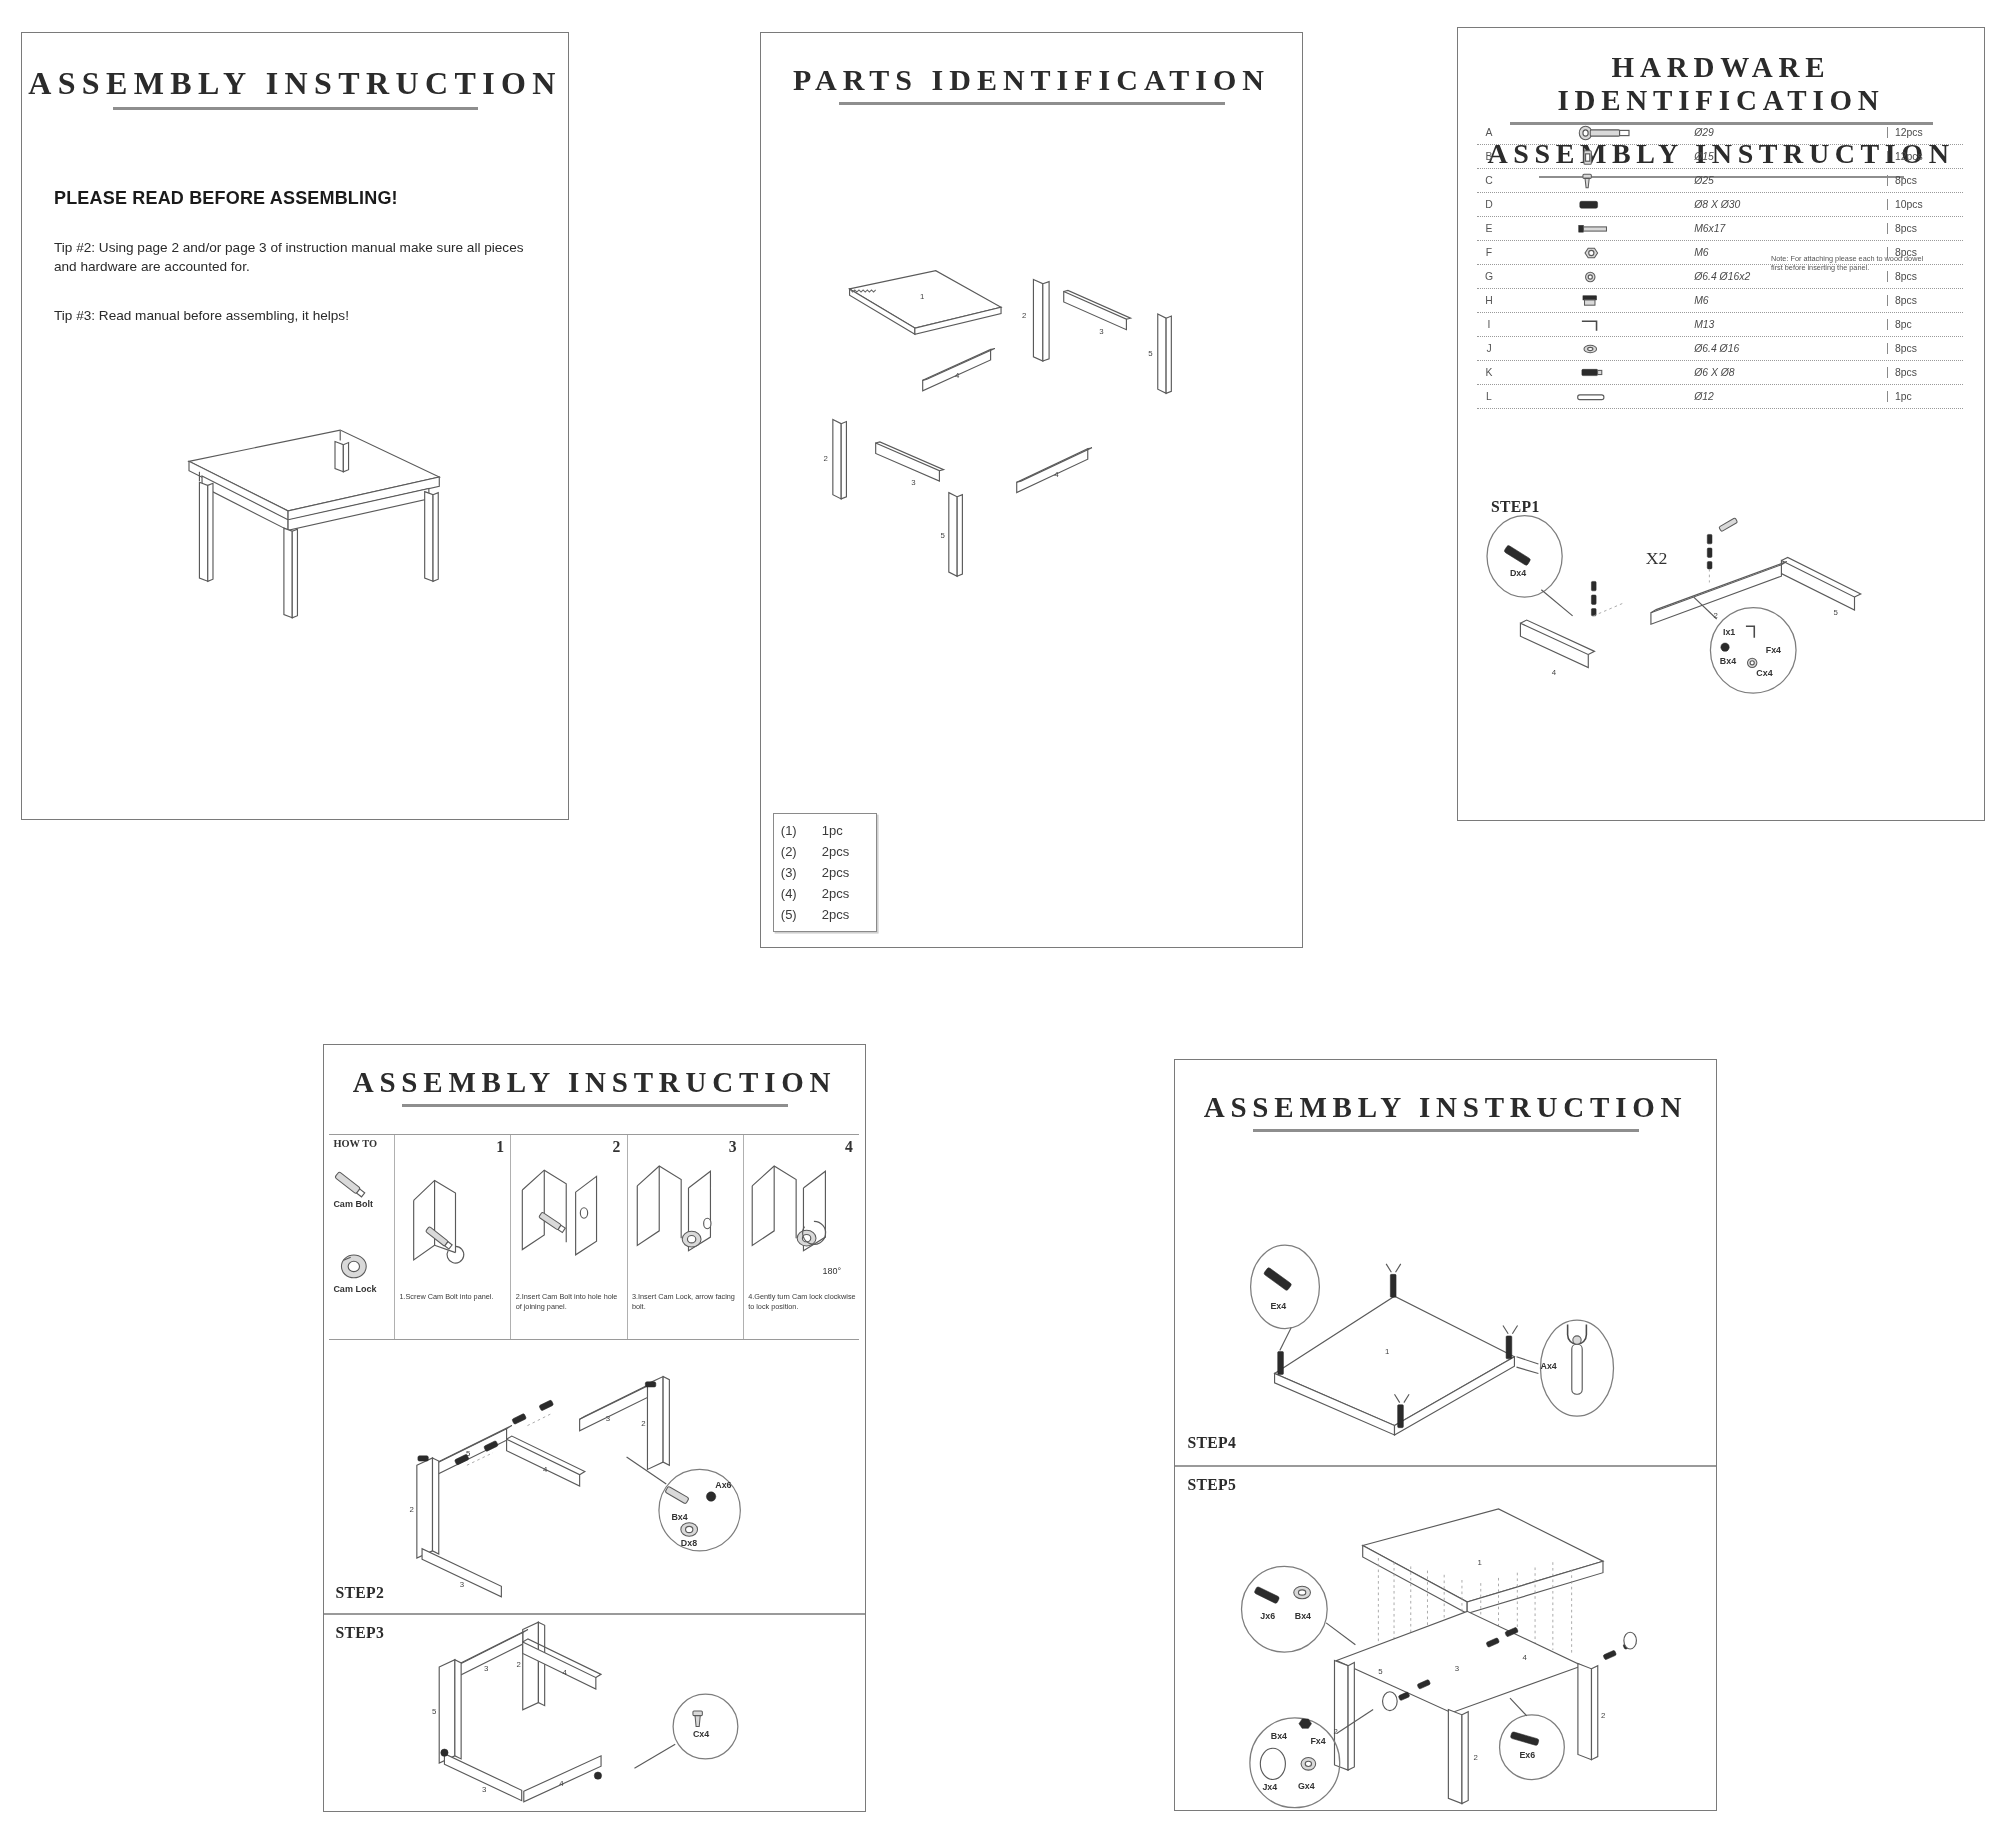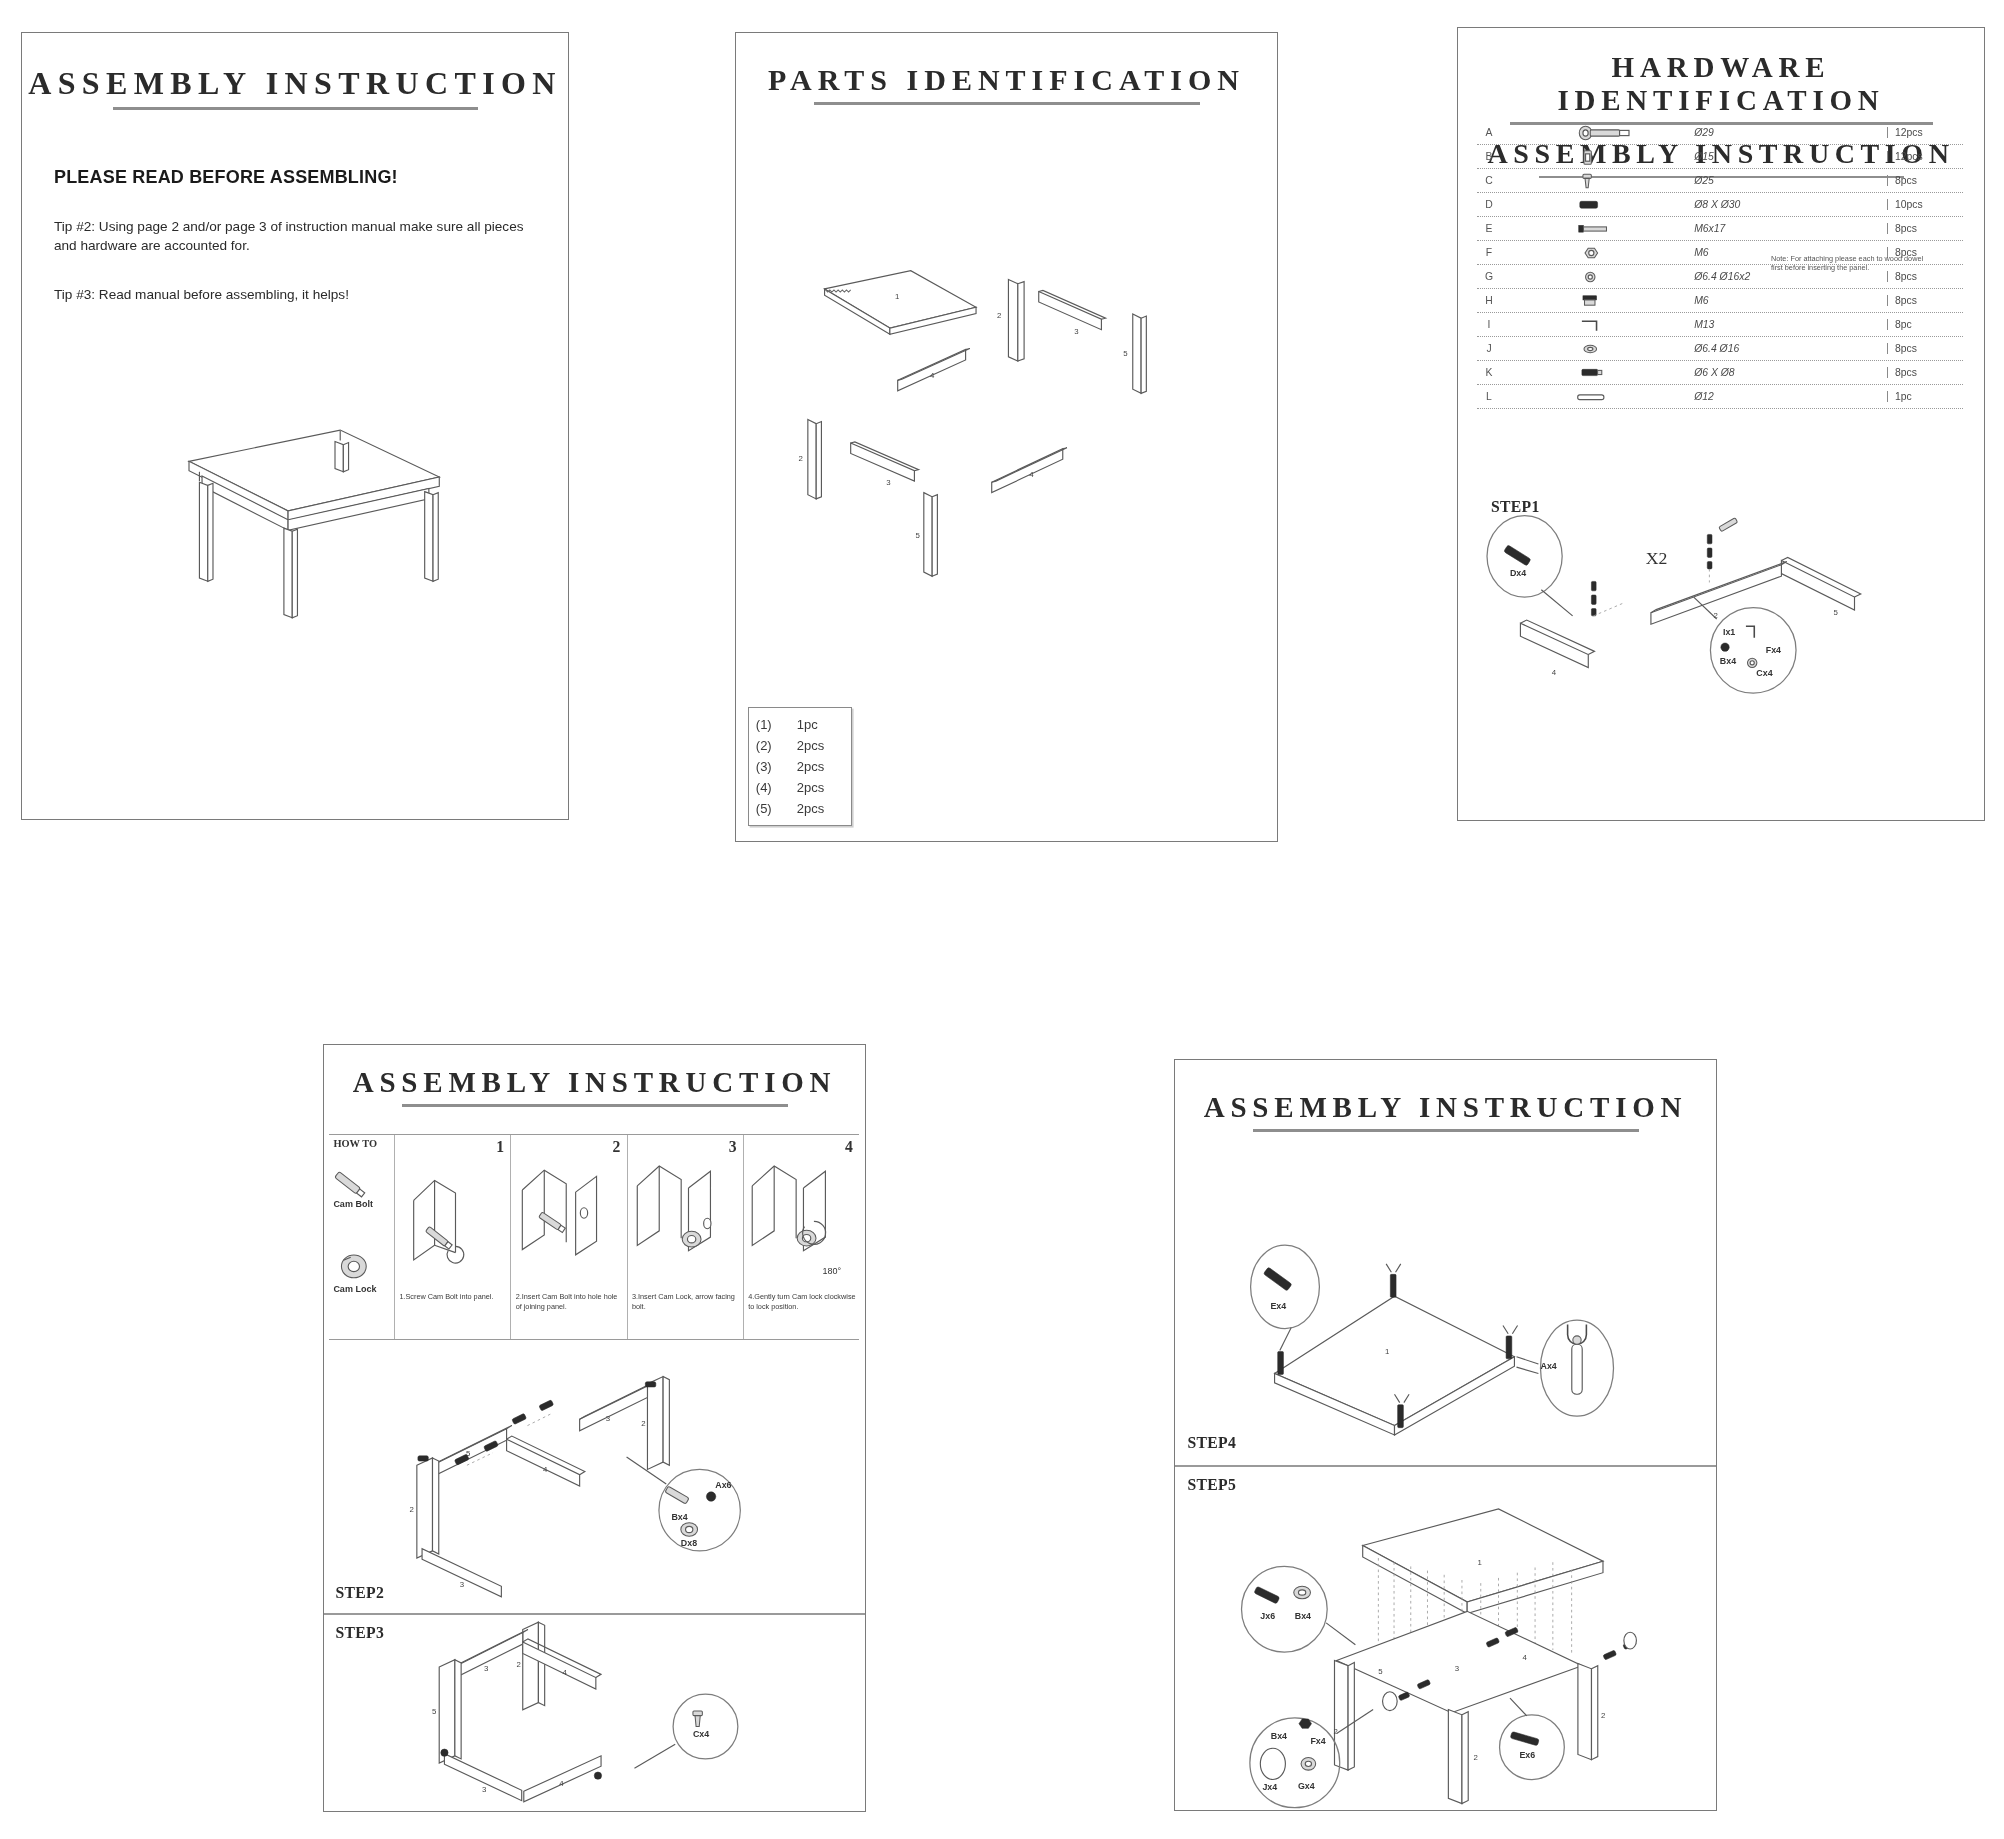--- a/index.html
+++ b/index.html
@@ -37,32 +37,32 @@
     margin: 5.2px auto 0 auto;
   }
 
   
   #panel-intro { left: 21px; top: 32px; width: 548px; height: 788px; }
   #panel-intro .panel-title { font-size: 32px; margin-top: 32px; }
   #panel-intro .title-rule { width: 365px; }
   .intro-head {
     font-size: 18px;
     font-weight: bold;
-    margin: 57px 0 0 32px;
+    margin: 78px 0 0 32px;
     letter-spacing: .01em;
   }
   .intro-tip {
     font-size: 13.6px;
     line-height: 1.45;
     margin: 29px 32px 0 32px;
     color: #2a2a2a;
   }
 
   
-  #panel-parts { left: 735px; top: 32px; width: 543px; height: 810px; }
+  #panel-parts { left: 760px; top: 32px; width: 543px; height: 916px; }
   #panel-parts .panel-title { font-size: 30px; margin-top: 30px; }
   #panel-parts .title-rule { width: 386px; }
 
   .parts-table {
     position: absolute;
     left: 11.5px;
     bottom: 14.6px;
     width: 102px;
     border: 1px solid #8a8a8a;
     background: #fff;

